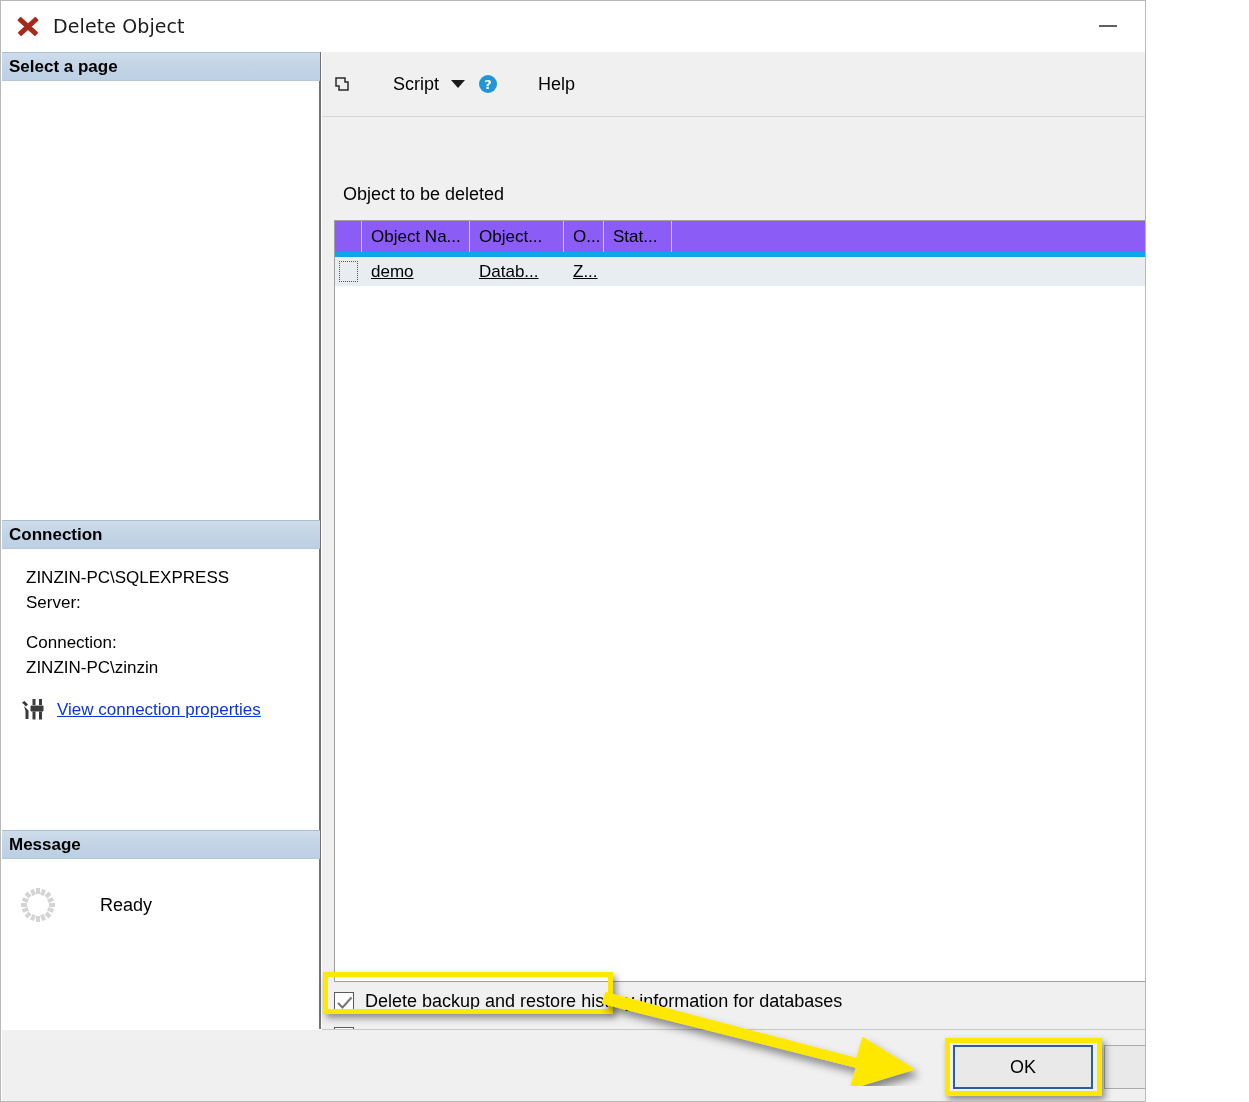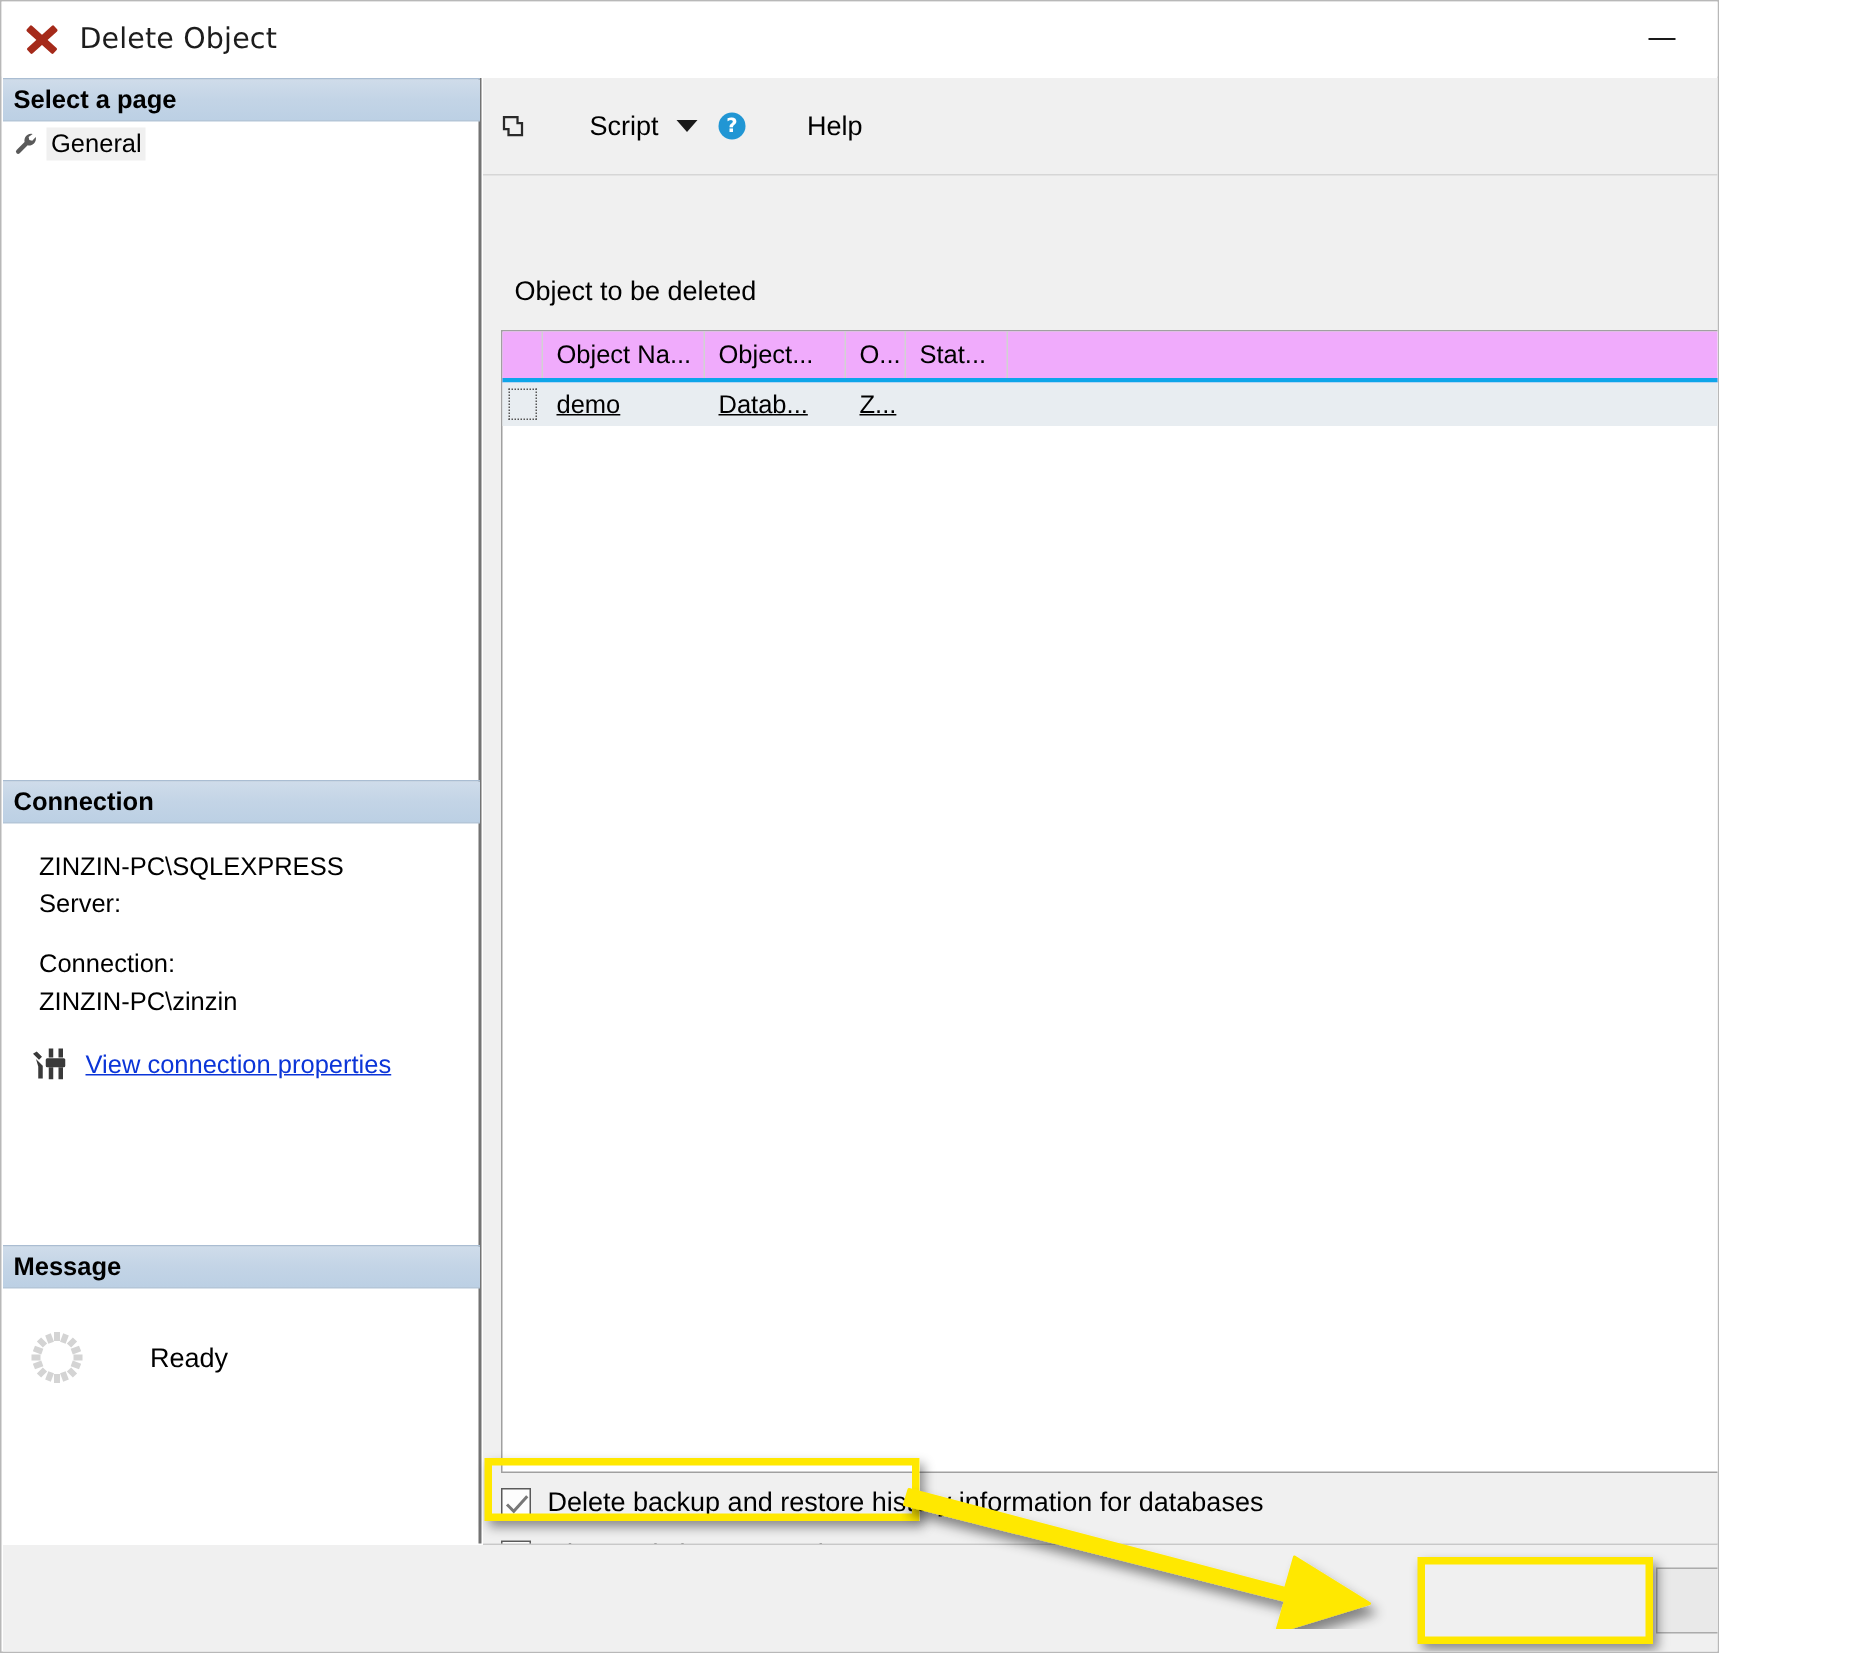--- a/index.html
+++ b/index.html
@@ -223,22 +223,22 @@
     left: 12px; top: 168px;
     width: 900px;
     height: 762px;
     background: #ffffff;
     border: 1px solid #a0a0a0;
     box-sizing: border-box;
   }
   #grid-head {
     display: flex;
     height: 31px;
-    background: #f0abfc;
-    border-bottom: 3px solid #0ea5e9;
+    background: #8b5cf6;
+    border-bottom: 5px solid #0ea5e9;
   }
   #grid-head .hcell {
     border-right: 1px solid #d2d2d2;
     display: flex;
     align-items: center;
     padding-left: 9px;
     font-size: 17px;
     box-sizing: border-box;
     overflow: hidden;
     white-space: nowrap;
@@ -371,28 +371,20 @@
           <line x1="18" y1="2" x2="2" y2="18" stroke="#1a1a1a" stroke-width="1.4"></line>
         </svg>
       </div>
     </div>
   </div>
 
   <div id="sidebar">
 
     <div id="sec-selectpage" class="panel-header">Select a page</div>
 
-    <div id="pagelist">
-      <div class="page-item">
-        <svg class="wrench" viewBox="0 0 20 20">
-          <path d="M14.2 2.6a5 5 0 0 0-6 6L2.3 14.5a1.6 1.6 0 1 0 2.3 2.3l5.9-5.9a5 5 0 0 0 6-6l-2.6 2.6-2.2-.5-.5-2.2z" fill="#5a5a5a"></path>
-        </svg>
-        <span class="plabel">General</span>
-      </div>
-    </div>
 
     <div id="sec-connection" class="panel-header">Connection</div>
 
     <div id="connbody">
       <div class="conn-line">ZINZIN-PC\SQLEXPRESS</div>
       <div class="conn-line">Server:</div>
       <div class="conn-gap"></div>
       <div class="conn-line">Connection:</div>
       <div class="conn-line">ZINZIN-PC\zinzin</div>
       <div id="connlink-row">
@@ -489,20 +481,21 @@
           <path d="M1 7 L5.5 11.5 L14.5 1.5" fill="none" stroke="#777" stroke-width="2"></path>
         </svg>
       </span>
       <span class="cblabel">Close existing connections</span>
     </div>
   </div>
 
   <div id="bottombar"></div>
   <div id="bottom-sep"></div>
 
+  <div class="dlgbtn" id="btn-ok">OK</div>
   <div class="dlgbtn" id="btn-cancel">Cancel</div>
 
   <div class="hl-box" id="hl-checkbox"></div>
   <div class="hl-box" id="hl-ok"></div>
 
   <svg id="arrow-svg">
     <defs>
       <filter id="ashadow" x="-30%" y="-30%" width="180%" height="180%">
         <feDropShadow dx="4" dy="6" stdDeviation="4" flood-color="#000" flood-opacity="0.45"></feDropShadow>
       </filter>

